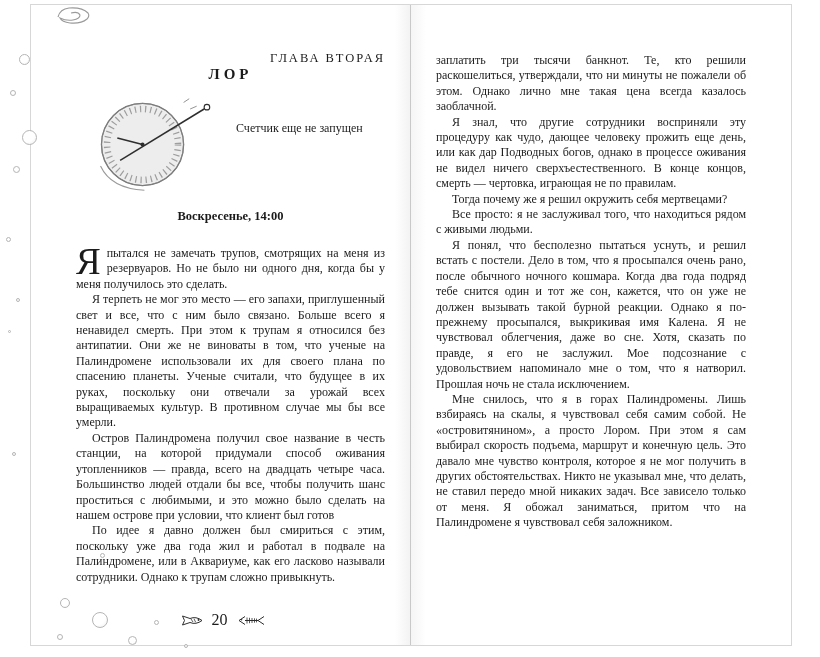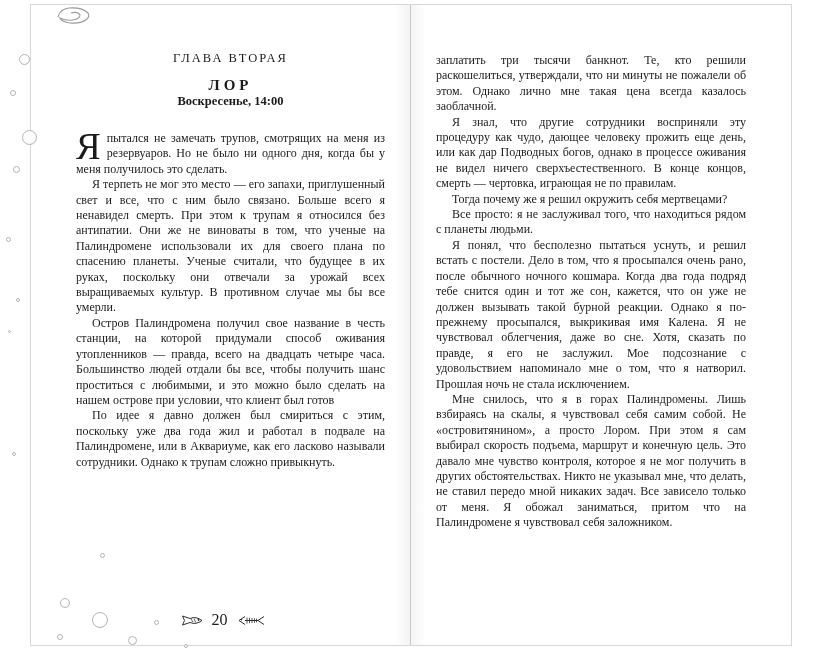--- a/index.html
+++ b/index.html
@@ -10,30 +10,30 @@
   }
   .book { position:absolute; left:30px; top:4px; width:762px; height:642px;
     border:1px solid #d7d7d7; background:#fff; display:flex; }
   .page { position:relative; height:100%; }
   .page-left { width:380px; border-right:1px solid #c9c9c9;
     padding:46px 25px 40px 45px;
     background:linear-gradient(to right, #ffffff 96%, #f3f3f3 100%); }
   .page-right { width:380px; padding:40px 45px 40px 25px;
     background:linear-gradient(to left, #ffffff 96%, #f5f5f5 100%); }
 
-  .chapter-header { text-align:center; font-size:12.5px; letter-spacing:2px; }
+  .chapter-header { text-align:right; font-size:12.5px; letter-spacing:2px; }
   .chapter-title { text-align:center; font-size:15px; font-weight:bold;
-    letter-spacing:4px; margin-top:11px; }
+    letter-spacing:4px; }
 
   .clock-row { display:flex; margin-top:10px; height:102px; }
   .clock-art { margin-left:18px; flex:0 0 auto; }
   .clock-caption { font-size:12px; margin-top:28px; margin-left:2px; white-space:nowrap; }
 
   .datetime-heading { text-align:center; font-weight:bold; font-size:12.5px;
-    }
+    margin-top:14px; }
 
   .bodytext { margin-top:22px; font-size:12px; line-height:15.4px;
     text-align:justify; hyphens:auto; }
   .bodytext p { text-indent:16px; }
   .bodytext p.noindent { text-indent:0; }
   .dropcap { float:left; font-size:37px; line-height:29px; padding:1px 6px 0 0; }
   .em-inline { font-style:italic; }
 
   .page-footer { position:absolute; bottom:16px; left:0; width:100%;
     display:flex; align-items:center; justify-content:center; gap:9px; }
@@ -49,20 +49,36 @@
 </head>
 <body>
 
 <div class="spread">
   <div class="book">
 
     <div class="page page-left">
       <div class="chapter-header">ГЛАВА ВТОРАЯ</div>
       <div class="chapter-title">ЛОР</div>
 
+      <div class="clock-row">
+        <span class="clock-art">
+          <svg width="140" height="102" viewBox="0 0 150 105">
+            <circle cx="52" cy="53" r="44" fill="#ededed" stroke="#6a6a6a" stroke-width="1.4"></circle>
+            <circle cx="52" cy="53" r="38" fill="none" stroke="#9d9d9d" stroke-width="7" stroke-dasharray="1.3 4.2"></circle>
+            <circle cx="52" cy="53" r="44" fill="none" stroke="#8c8c8c" stroke-width="0.7"></circle>
+            <line x1="28" y1="70" x2="118" y2="15" stroke="#2e2e2e" stroke-width="1.6"></line>
+            <line x1="52" y1="53" x2="25" y2="46" stroke="#2e2e2e" stroke-width="1.6"></line>
+            <circle cx="52" cy="53" r="2.2" fill="#2e2e2e"></circle>
+            <circle cx="121" cy="13" r="3" fill="none" stroke="#2e2e2e" stroke-width="1.2"></circle>
+            <path d="M7 76 Q18 100 54 102" fill="none" stroke="#9a9a9a" stroke-width="1.2"></path>
+            <path d="M96 8 l6 -4 M103 15 l7 -3" stroke="#8c8c8c" stroke-width="1" fill="none"></path>
+          </svg>
+        </span>
+        <span class="clock-caption">Счетчик еще не запущен</span>
+      </div>
 
       <div class="datetime-heading">Воскресенье, 14:00</div>
 
       <div class="bodytext">
         <p class="noindent">
           <span class="dropcap">Я</span><span>пытался не замечать трупов, смотрящих на меня из резервуаров. Но не было ни одного дня, когда бы у меня получилось это сделать.</span>
         </p>
         <p>Я терпеть не мог это место — его запахи, приглушенный свет и все, что с ним было связано. Больше всего я ненавидел смерть. При этом к трупам я относился без антипатии. Они же не виноваты в том, что ученые на Палиндромене использовали их для своего плана по спасению планеты. Ученые считали, что будущее в их руках, поскольку они отвечали за урожай всех выращиваемых культур. В противном случае мы бы все умерли.</p>
         <p>Остров Палиндромена получил свое название в честь станции, на которой придумали способ оживания утопленников — правда, всего на двадцать четыре часа. Большинство людей отдали бы все, чтобы получить шанс проститься с любимыми, и это можно было сделать на нашем острове при условии, что клиент был готов</p>
         <p>По идее я давно должен был смириться с этим, поскольку уже два года жил и работал в подвале на Палиндромене, или в Аквариуме, как его ласково называли сотрудники. Однако к трупам сложно привыкнуть.</p>
@@ -87,21 +103,21 @@
           </svg>
         </span>
       </div>
     </div>
 
     <div class="page page-right">
       <div class="bodytext" style="margin-top:8px;">
         <p class="noindent">заплатить три тысячи банкнот. Те, кто решили раскошелиться, утверждали, что ни минуты не пожалели об этом. Однако лично мне такая цена всегда казалось заоблачной.</p>
         <p>Я знал, что другие сотрудники восприняли эту процедуру как чудо, дающее человеку прожить еще день, или как дар Подводных богов, однако в процессе оживания не видел ничего сверхъестественного. В конце концов, смерть — чертовка, играющая не по правилам.</p>
         <p>Тогда почему же я решил окружить себя мертвецами?</p>
-        <p>Все просто: я не заслуживал того, что находиться рядом с планеты людьми.</p>
+        <p>Все просто: я не заслуживал того, что находиться рядом с живыми людьми.</p>
         <p>Я понял, что бесполезно пытаться уснуть, и решил встать с постели. Дело в том, что я просыпался очень рано, после обычного ночного кошмара. Когда два года подряд тебе снится один и тот же сон, кажется, что он уже не должен вызывать такой бурной реакции. Однако я по-прежнему просыпался, выкрикивая имя Калена. Я не чувствовал облегчения, даже во сне. Хотя, сказать по правде, я его не заслужил. Мое подсознание с удовольствием напоминало мне о том, что я натворил. Прошлая ночь не стала исключением.</p>
         <p>Мне снилось, что я в горах Палиндромены. Лишь взбираясь на скалы, я чувствовал себя самим собой. Не «островитянином», а просто Лором. При этом я сам выбирал скорость подъема, маршрут и конечную цель. Это давало мне чувство контроля, которое я не мог получить в других обстоятельствах. Никто не указывал мне, что делать, не ставил передо мной никаких задач. Все зависело только от меня. Я обожал заниматься, притом что на Палиндромене я чувствовал себя заложником.</p>
       </div>
 
     </div>
   </div>
 
   <div class="deco">
     <span style="position:absolute;left:56px;top:6px;">
       <svg width="36" height="20" viewBox="0 0 36 20">

